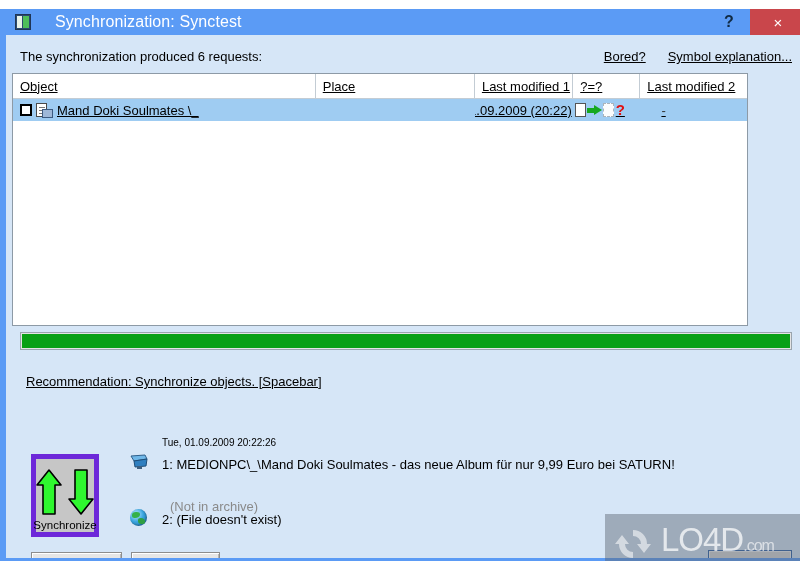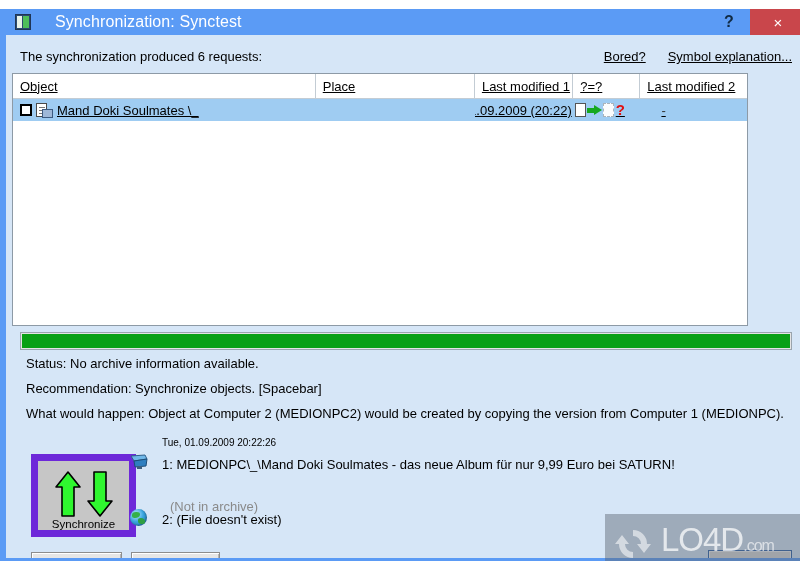--- a/index.html
+++ b/index.html
@@ -300,30 +300,30 @@
 
   
   .info {
     position: absolute;
     font-size: 13px;
     color: #000;
     left: 14px;
     white-space: nowrap;
   }
   .info-status { top: 321px; }
-  .info-reco   { top: 346px; }
+  .info-reco   { top: 339px; text-decoration: underline; }
   .info-what   { top: 371px; }
 
   
   .sync-button {
     position: absolute;
     left: 19px; top: 419px;
-    width: 105px; height: 83px;
+    width: 68px; height: 83px;
     background: #c6c6c6;
-    border: 7px solid #6d28d9;
+    border: 5px solid #6d28d9;
     box-sizing: border-box;
     display: flex;
     flex-direction: column;
     align-items: center;
     justify-content: flex-start;
     cursor: default;
   }
   .sync-arrows {
     margin-top: 10px;
     width: 58px;
@@ -518,23 +518,21 @@
           <div class="cell lm2">
             <span class="dot-dash">-</span>
           </div>
         </div>
       </div>
 
       <div class="progress-outer">
         <div class="progress-fill" id="progress-fill" style="width: 100%; background: rgb(9, 160, 21);"></div>
       </div>
 
-      <div class="info info-status">Status: No archive information available.</div>
       <div class="info info-reco">Recommendation: Synchronize objects. [Spacebar]</div>
-      <div class="info info-what">What would happen: Object at Computer 2 (MEDIONPC2) would be created by copying the version from Computer 1 (MEDIONPC).</div>
 
       <div class="sync-button">
         <div class="sync-arrows">
           <svg class="arrow-up" viewBox="0 0 26 46" xmlns="http://www.w3.org/2000/svg">
             <polygon points="13,1 25,16 19,16 19,45 7,45 7,16 1,16" fill="#2ff72f" stroke="#000000" stroke-width="1.6" stroke-linejoin="round"></polygon>
           </svg>
           <svg class="arrow-down" viewBox="0 0 26 46" xmlns="http://www.w3.org/2000/svg">
             <polygon points="13,45 1,30 7,30 7,1 19,1 19,30 25,30" fill="#2ff72f" stroke="#000000" stroke-width="1.6" stroke-linejoin="round"></polygon>
           </svg>
         </div>

